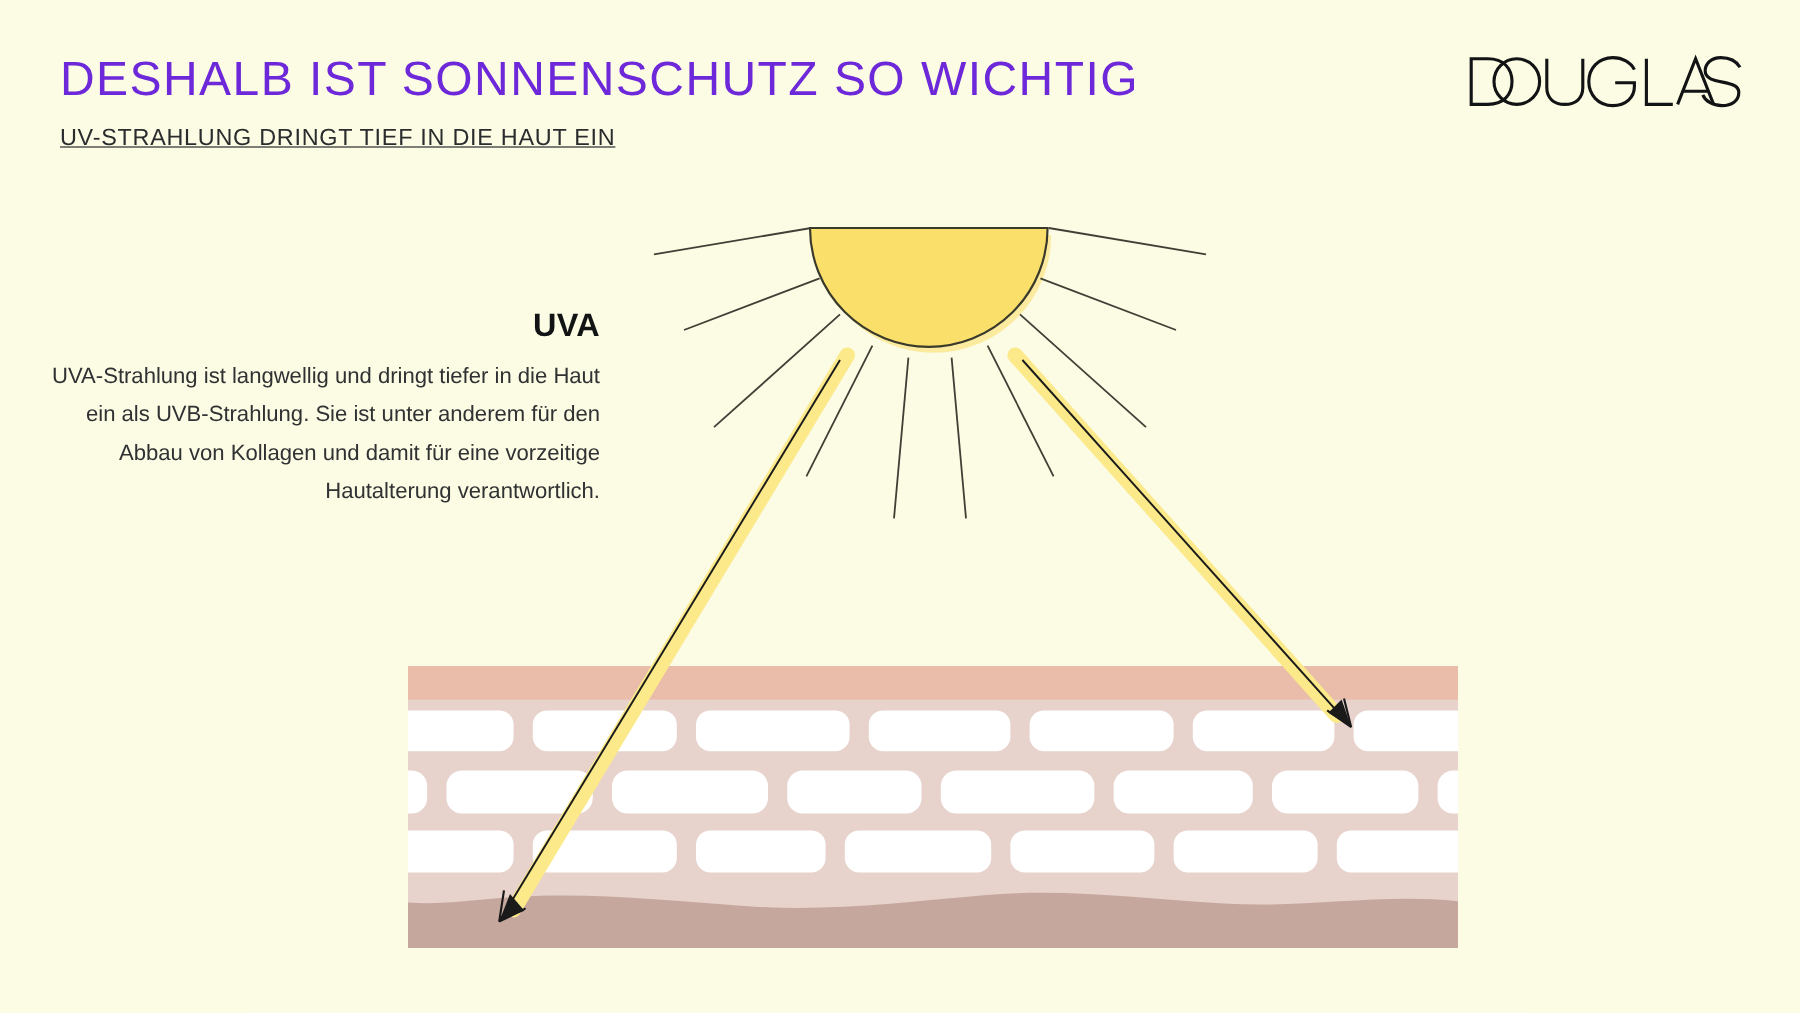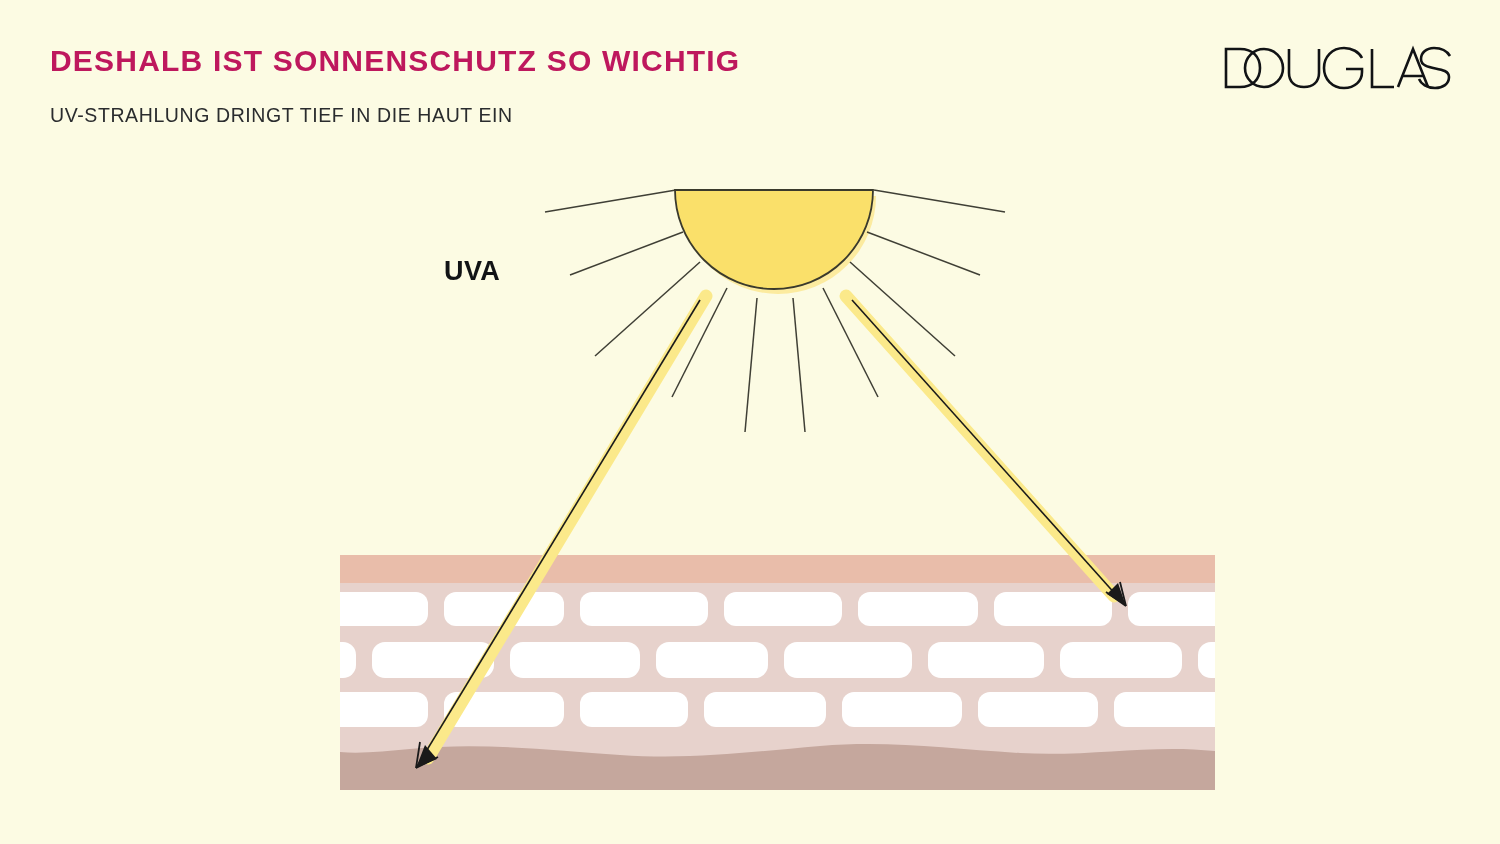--- a/index.html
+++ b/index.html
@@ -14,35 +14,36 @@
     background: #fcfbe3;
     overflow: hidden;
     font-family: "Liberation Sans", sans-serif;
   }
 
   
   #title {
     position: absolute;
     left: 50px;
     top: 44px;
-    font-size: 30px;
+    font-size: 40px;
     letter-spacing: 1.2px;
-    color: #be185d;
-    font-weight: 700;
+    color: #6d28d9;
+    font-weight: 400;
     white-space: nowrap;
   }
   #subtitle {
     position: absolute;
     left: 50px;
     top: 104px;
     font-size: 19.5px;
     letter-spacing: 0.6px;
     color: #2a2c2e;
     font-weight: 400;
     white-space: nowrap;
+    text-decoration: underline;
   }
   #logo {
     position: absolute;
     right: 48px;
     top: 44px;
     width: 230px;
     height: 48px;
   }
 
   
@@ -94,20 +95,21 @@
 
       <path d="M150 5 L150 43 L172 43"></path>
 
       <path d="M176 43 L191 5 L206 43 M181 32 L201 32"></path>
 
       <path d="M228 12 C225 7 219 4 212 4 C204 4 199 9 199 15 C199 28 227 21 227 33 C227 40 221 44 213 44 C205 44 199 40 197 35"></path>
     </g>
   </svg>
 
   <div id="uva-heading" class="col-heading">UVA</div>
+  <div id="uva-body" class="col-body">UVA-Strahlung ist langwellig und dringt tiefer in die Haut ein als UVB-Strahlung. Sie ist unter anderem für den Abbau von Kollagen und damit für eine vorzeitige Hautalterung verantwortlich.</div>
 
 
   <svg id="scene" viewBox="0 0 1500 844" aria-hidden="true">
     <defs>
       <clipPath id="skin-clip">
         <rect x="340" y="555" width="875" height="235"></rect>
       </clipPath>
       <clipPath id="dermis-clip">
         <path d="M340 583 L1215 583 L1215 752
                  C1105 742 995 762 885 754

